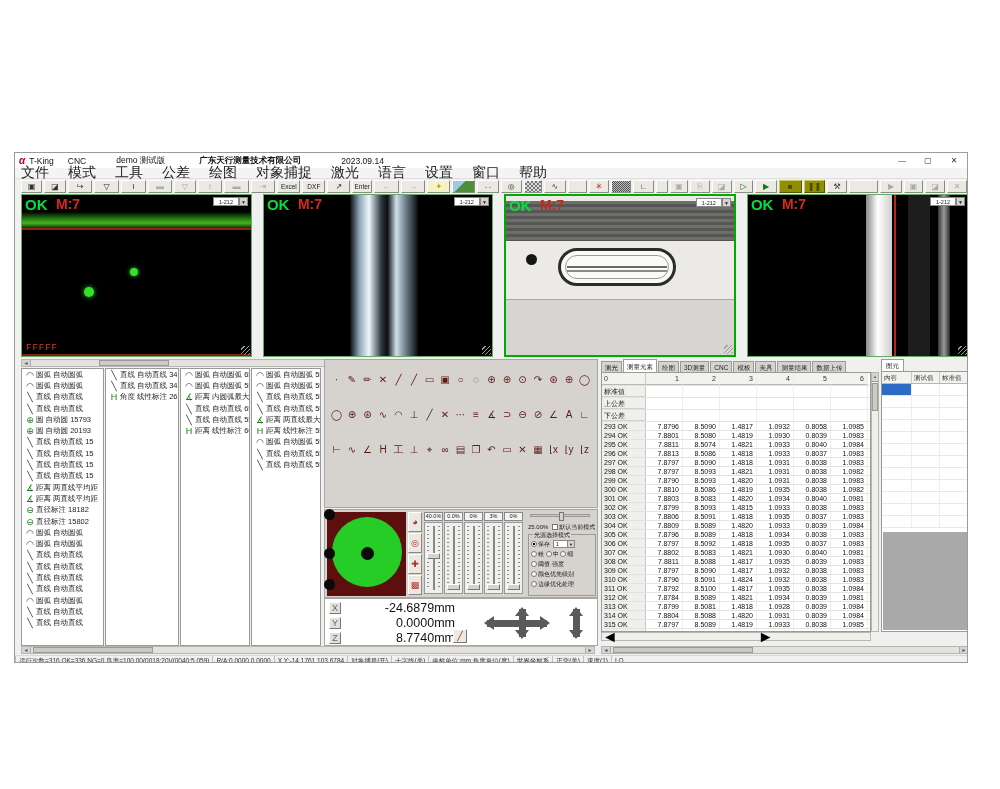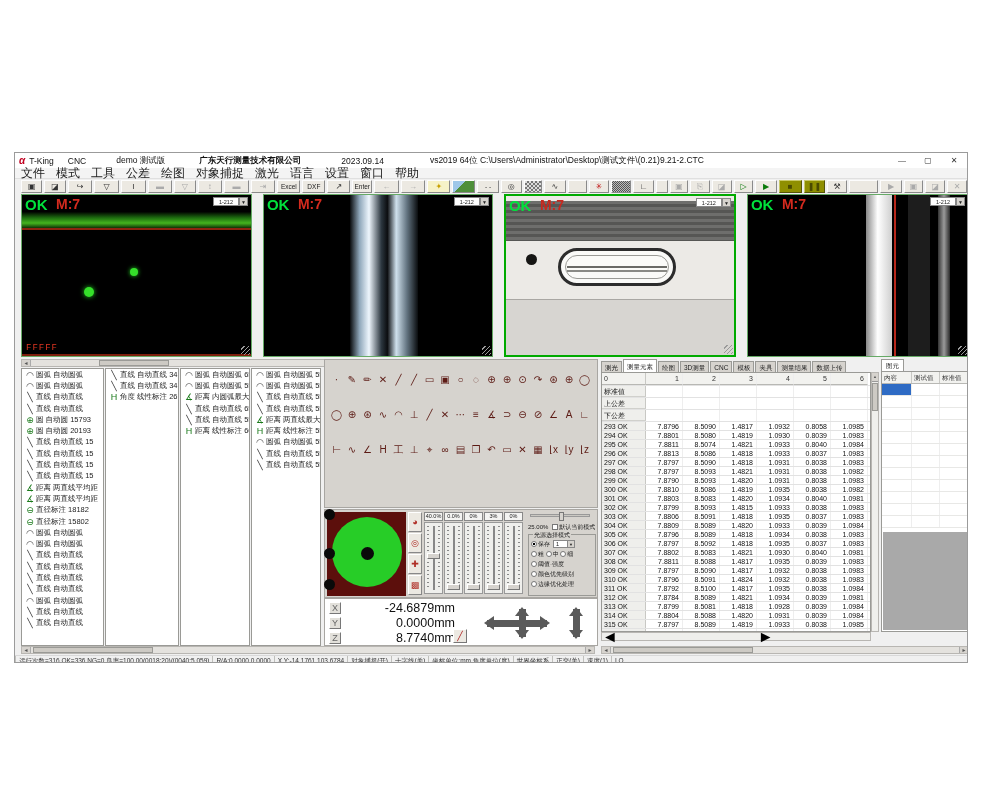--- a/index.html
+++ b/index.html
@@ -3,25 +3,25 @@
 <meta charset="utf-8">
 <style>
   html,body{margin:0;padding:0;background:#fff;width:1000px;height:789px;position:relative;
     font-family:"Liberation Sans","DejaVu Sans",sans-serif;-webkit-font-smoothing:none;}
   *{box-sizing:border-box;}
   .win{position:absolute;left:14px;top:152px;width:954px;height:511px;background:#f0f0f0;border:1px solid #9b9b9b;overflow:hidden;}
   
   .titlebar{position:absolute;left:0;top:0;width:100%;height:15px;background:#fff;display:flex;align-items:center;font-size:8.5px;color:#111;}
   .logo{color:#c00020;font-weight:bold;font-style:italic;font-size:10px;margin:0 4px 0 4px;}
   .titlebar span{white-space:nowrap;}
-  .t1{margin-right:14px;} .t2{margin-right:30px;} .t3{margin-right:34px;} .t4{margin-right:40px;font-weight:bold;} .t5{margin-right:46px;}
+  .t1{margin-right:14px;} .t2{margin-right:30px;} .t3{margin-right:34px;} .t4{margin-right:40px;font-weight:bold;} .t5{}
   .wctl{margin-left:auto;display:flex;}
   .wctl div{width:26px;height:15px;text-align:center;font-size:8px;color:#333;line-height:15px;}
   
-  .menubar{position:absolute;left:0;top:15px;width:100%;height:11px;background:#f4f4f4;display:flex;gap:11px;padding-left:6px;font-size:12px;color:#222;align-items:center;border-bottom:1px solid #e0e0e0;}
+  .menubar{position:absolute;left:0;top:15px;width:100%;height:11px;background:#f4f4f4;display:flex;gap:19px;padding-left:6px;font-size:14px;color:#222;align-items:center;border-bottom:1px solid #e0e0e0;}
   
   .toolbar{position:absolute;left:2px;top:26px;width:950px;height:15px;display:flex;align-items:center;gap:2px;padding-left:4px;}
   .tbtn{height:13px;width:26px;background:#ece9e2;border:1px solid;border-color:#fdfdfd #8a8a8a #8a8a8a #fdfdfd;font-size:8px;line-height:11px;text-align:center;color:#333;overflow:hidden;white-space:nowrap;}
   .tbtn.lbl{font-size:6.5px;color:#222;}
   .tbtn.dis{color:#aaa;}
   .tbtn.bulb{color:#c8a000;background:#f6f2c8;}
   .tbtn.img{background:linear-gradient(135deg,#9ec7e8 0 40%,#4e8f3a 40% 100%);}
   .tbtn.checker{background:repeating-conic-gradient(#777 0 25%,#ddd 0 50%) 0 0/4px 4px;}
   .tbtn.dither{background:repeating-conic-gradient(#555 0 25%,#bbb 0 50%) 0 0/2px 2px;}
   .tbtn.red{color:#c01010;}
@@ -155,21 +155,20 @@
 
 <div class="win">
 
   <div class="titlebar">
     <span class="logo">α</span>
     <span class="t1">T-King</span>
     <span class="t2">CNC</span>
     <span class="t3">demo 测试版</span>
     <span class="t4">广东天行测量技术有限公司</span>
     <span class="t5">2023.09.14</span>
-    <span>vs2019 64位  C:\Users\Administrator\Desktop\测试文件\(0.21)9.21-2.CTC</span>
     <div class="wctl">
       <div>—</div>
       <div>▢</div>
       <div>✕</div>
     </div>
   </div>
 
   <div class="menubar">
 
   <span>文件</span>

